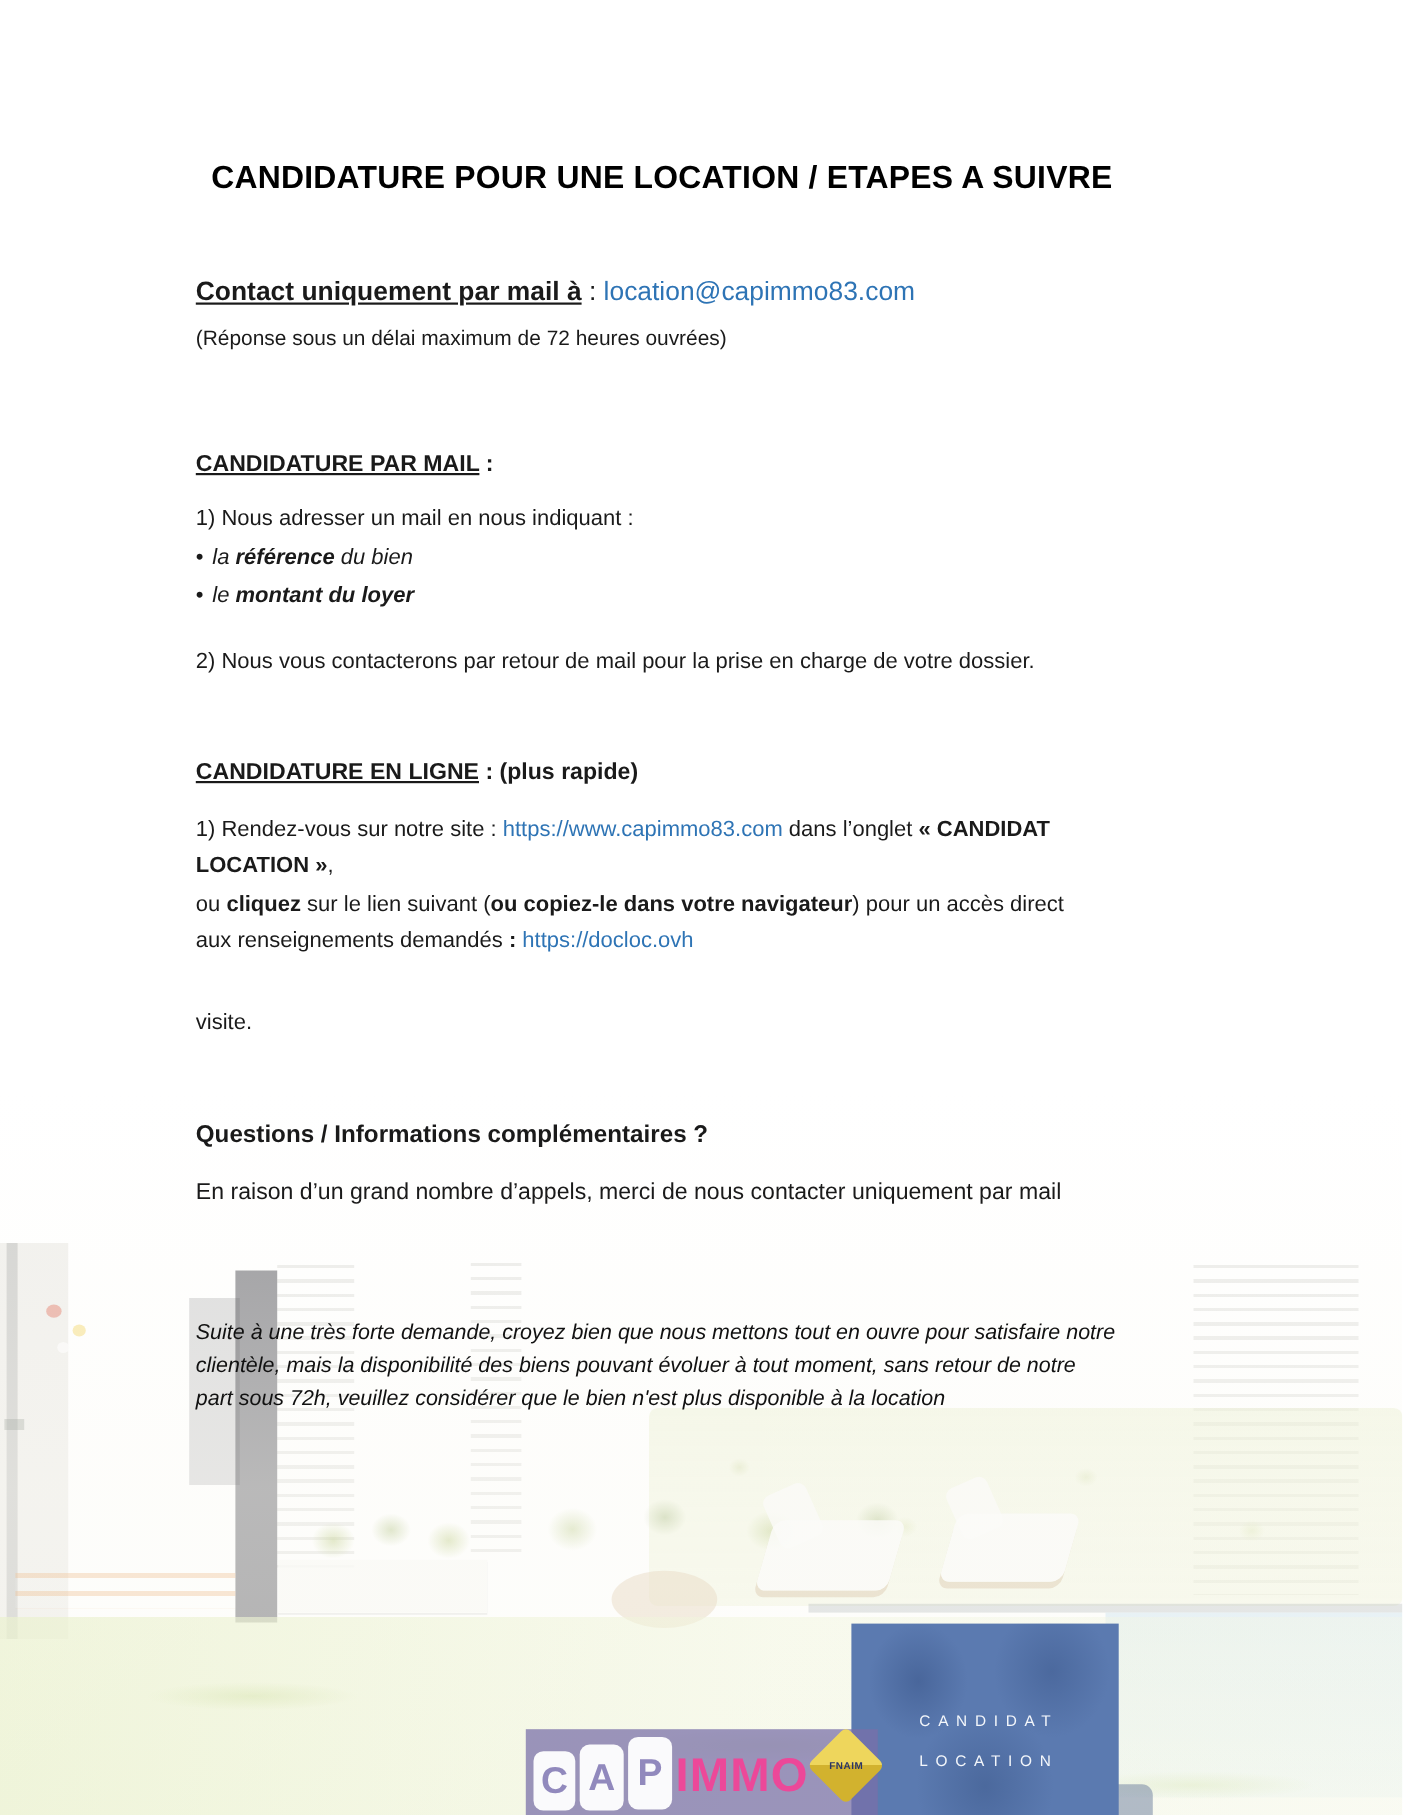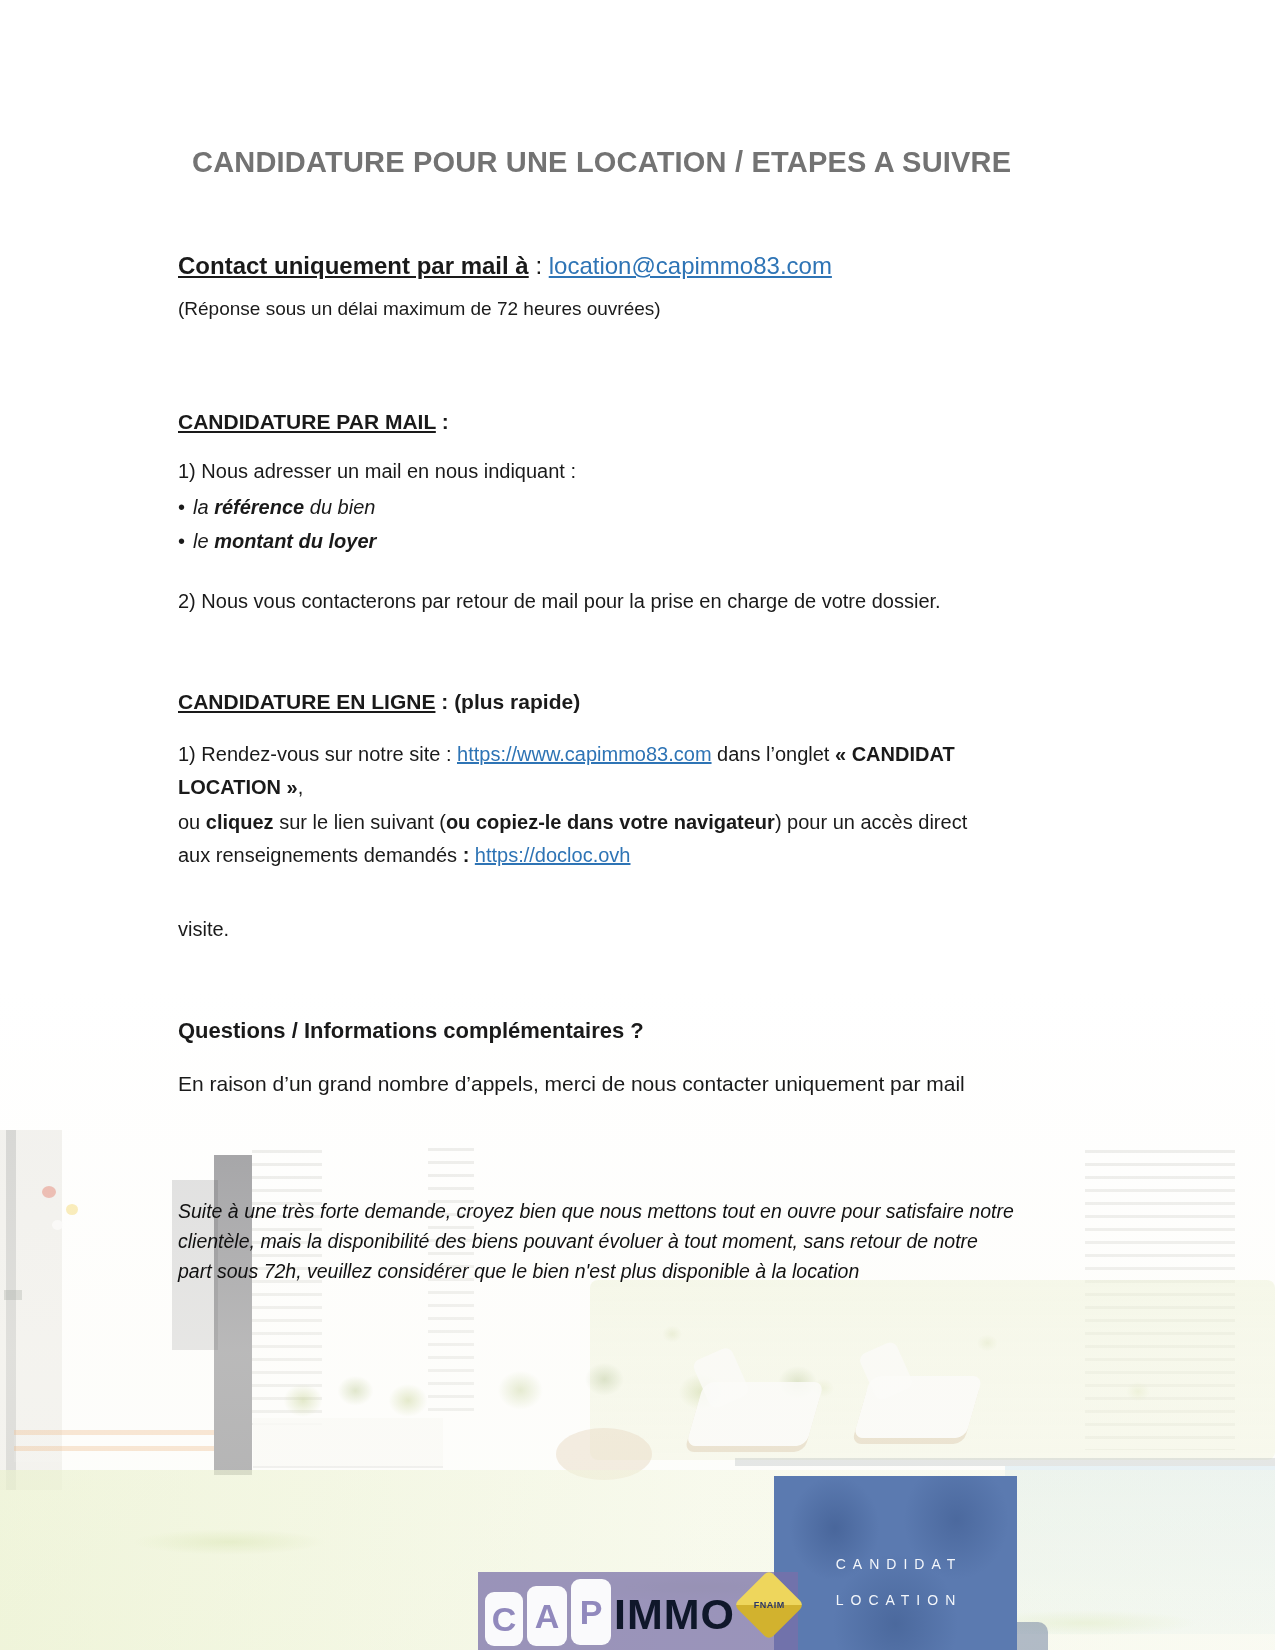--- a/index.html
+++ b/index.html
@@ -5,21 +5,21 @@
   html,body{margin:0;padding:0;background:#ffffff;}
   .page{
     position:relative;width:1275px;height:1650px;margin:0 auto;
     background:#ffffff;overflow:hidden;
     font-family:"Liberation Sans",sans-serif;color:#1a1a1a;
   }
   
   .content{position:absolute;left:178px;top:0;width:900px;z-index:5;}
   .abs{position:absolute;left:0;white-space:nowrap;}
   .doc-title{
-    top:146px;left:14px;font-size:29px;font-weight:bold;color:#737373;
+    top:146px;left:14px;font-size:29px;font-weight:bold;color:#000000;
     letter-spacing:.2px;
   }
   .contact-line{top:252px;font-size:24px;}
   .contact-line .lbl{font-weight:bold;text-decoration:underline;}
   .contact-note{top:298px;font-size:19px;}
   .sec-head{font-size:21px;font-weight:bold;}
   .sec-head .u{text-decoration:underline;}
   .h-mail{top:410px;}
   .body-line{font-size:20px;}
   .step1{top:460px;}
@@ -29,21 +29,21 @@
   .bullet-glyph{font-style:normal;margin-right:8px;}
   .step2{top:590px;}
   .h-ligne{top:690px;}
   .para{font-size:20px;line-height:33px;white-space:nowrap;}
   .p-site{top:738px;}
   .p-click{top:806px;}
   .p-visite{top:880px;}
   .q-head{top:1018px;font-size:22px;font-weight:bold;}
   .q-body{top:1066px;font-size:21px;line-height:36px;white-space:nowrap;}
   .notice{top:1196px;font-size:19.5px;font-style:italic;line-height:30px;white-space:nowrap;color:#111;}
-  a.link{color:#2e74b5;text-decoration:underline;cursor:pointer;}
+  a.link{color:#2e74b5;cursor:pointer;}
   b{font-weight:bold;}
   
   .photo{position:absolute;left:0;top:990px;width:1275px;height:660px;z-index:1;}
   .ph{position:absolute;}
   .wash{left:0;top:0;width:100%;height:100%;
     background:linear-gradient(180deg,rgba(255,255,255,0) 0%,rgba(250,249,242,.35) 55%,rgba(248,248,238,.25) 100%);}
   .left-wall{left:0;top:140px;width:62px;height:360px;background:rgba(228,225,219,.5);}
   .left-strip{left:6px;top:140px;width:10px;height:360px;background:rgba(120,120,125,.25);}
   .grey-panel{left:172px;top:190px;width:46px;height:170px;background:rgba(128,128,133,.28);}
   .pillar{left:214px;top:165px;width:38px;height:320px;background:rgba(48,48,55,.5);}
@@ -117,21 +117,21 @@
     position:absolute;left:478px;top:1572px;width:320px;height:78px;z-index:7;
     background:rgba(122,112,168,.74);
   }
   .tile{position:absolute;background:rgba(255,255,255,.95);border-radius:9px;
     display:flex;align-items:center;justify-content:center;
     font-weight:bold;font-size:34px;color:#9189bd;}
   .tC{left:7px;top:20px;width:38px;height:54px;}
   .tA{left:49px;top:14px;width:40px;height:60px;}
   .tP{left:93px;top:7px;width:40px;height:66px;}
   .immo{position:absolute;left:136px;top:18px;font-weight:bold;font-size:43px;
-    color:#0f172a;letter-spacing:1px;}
+    color:#ec4899;letter-spacing:1px;}
   .diamond{position:absolute;left:266px;top:8px;width:50px;height:50px;
     transform:rotate(45deg);border-radius:6px;
     background:linear-gradient(135deg,#eed65c 50%,#d2b22e 50%);
     display:flex;align-items:center;justify-content:center;}
   .diamond span{transform:rotate(-45deg);font-size:9px;color:#2a3566;
     letter-spacing:.5px;font-weight:bold;}
 </style>
 </head>
 <body>
 

